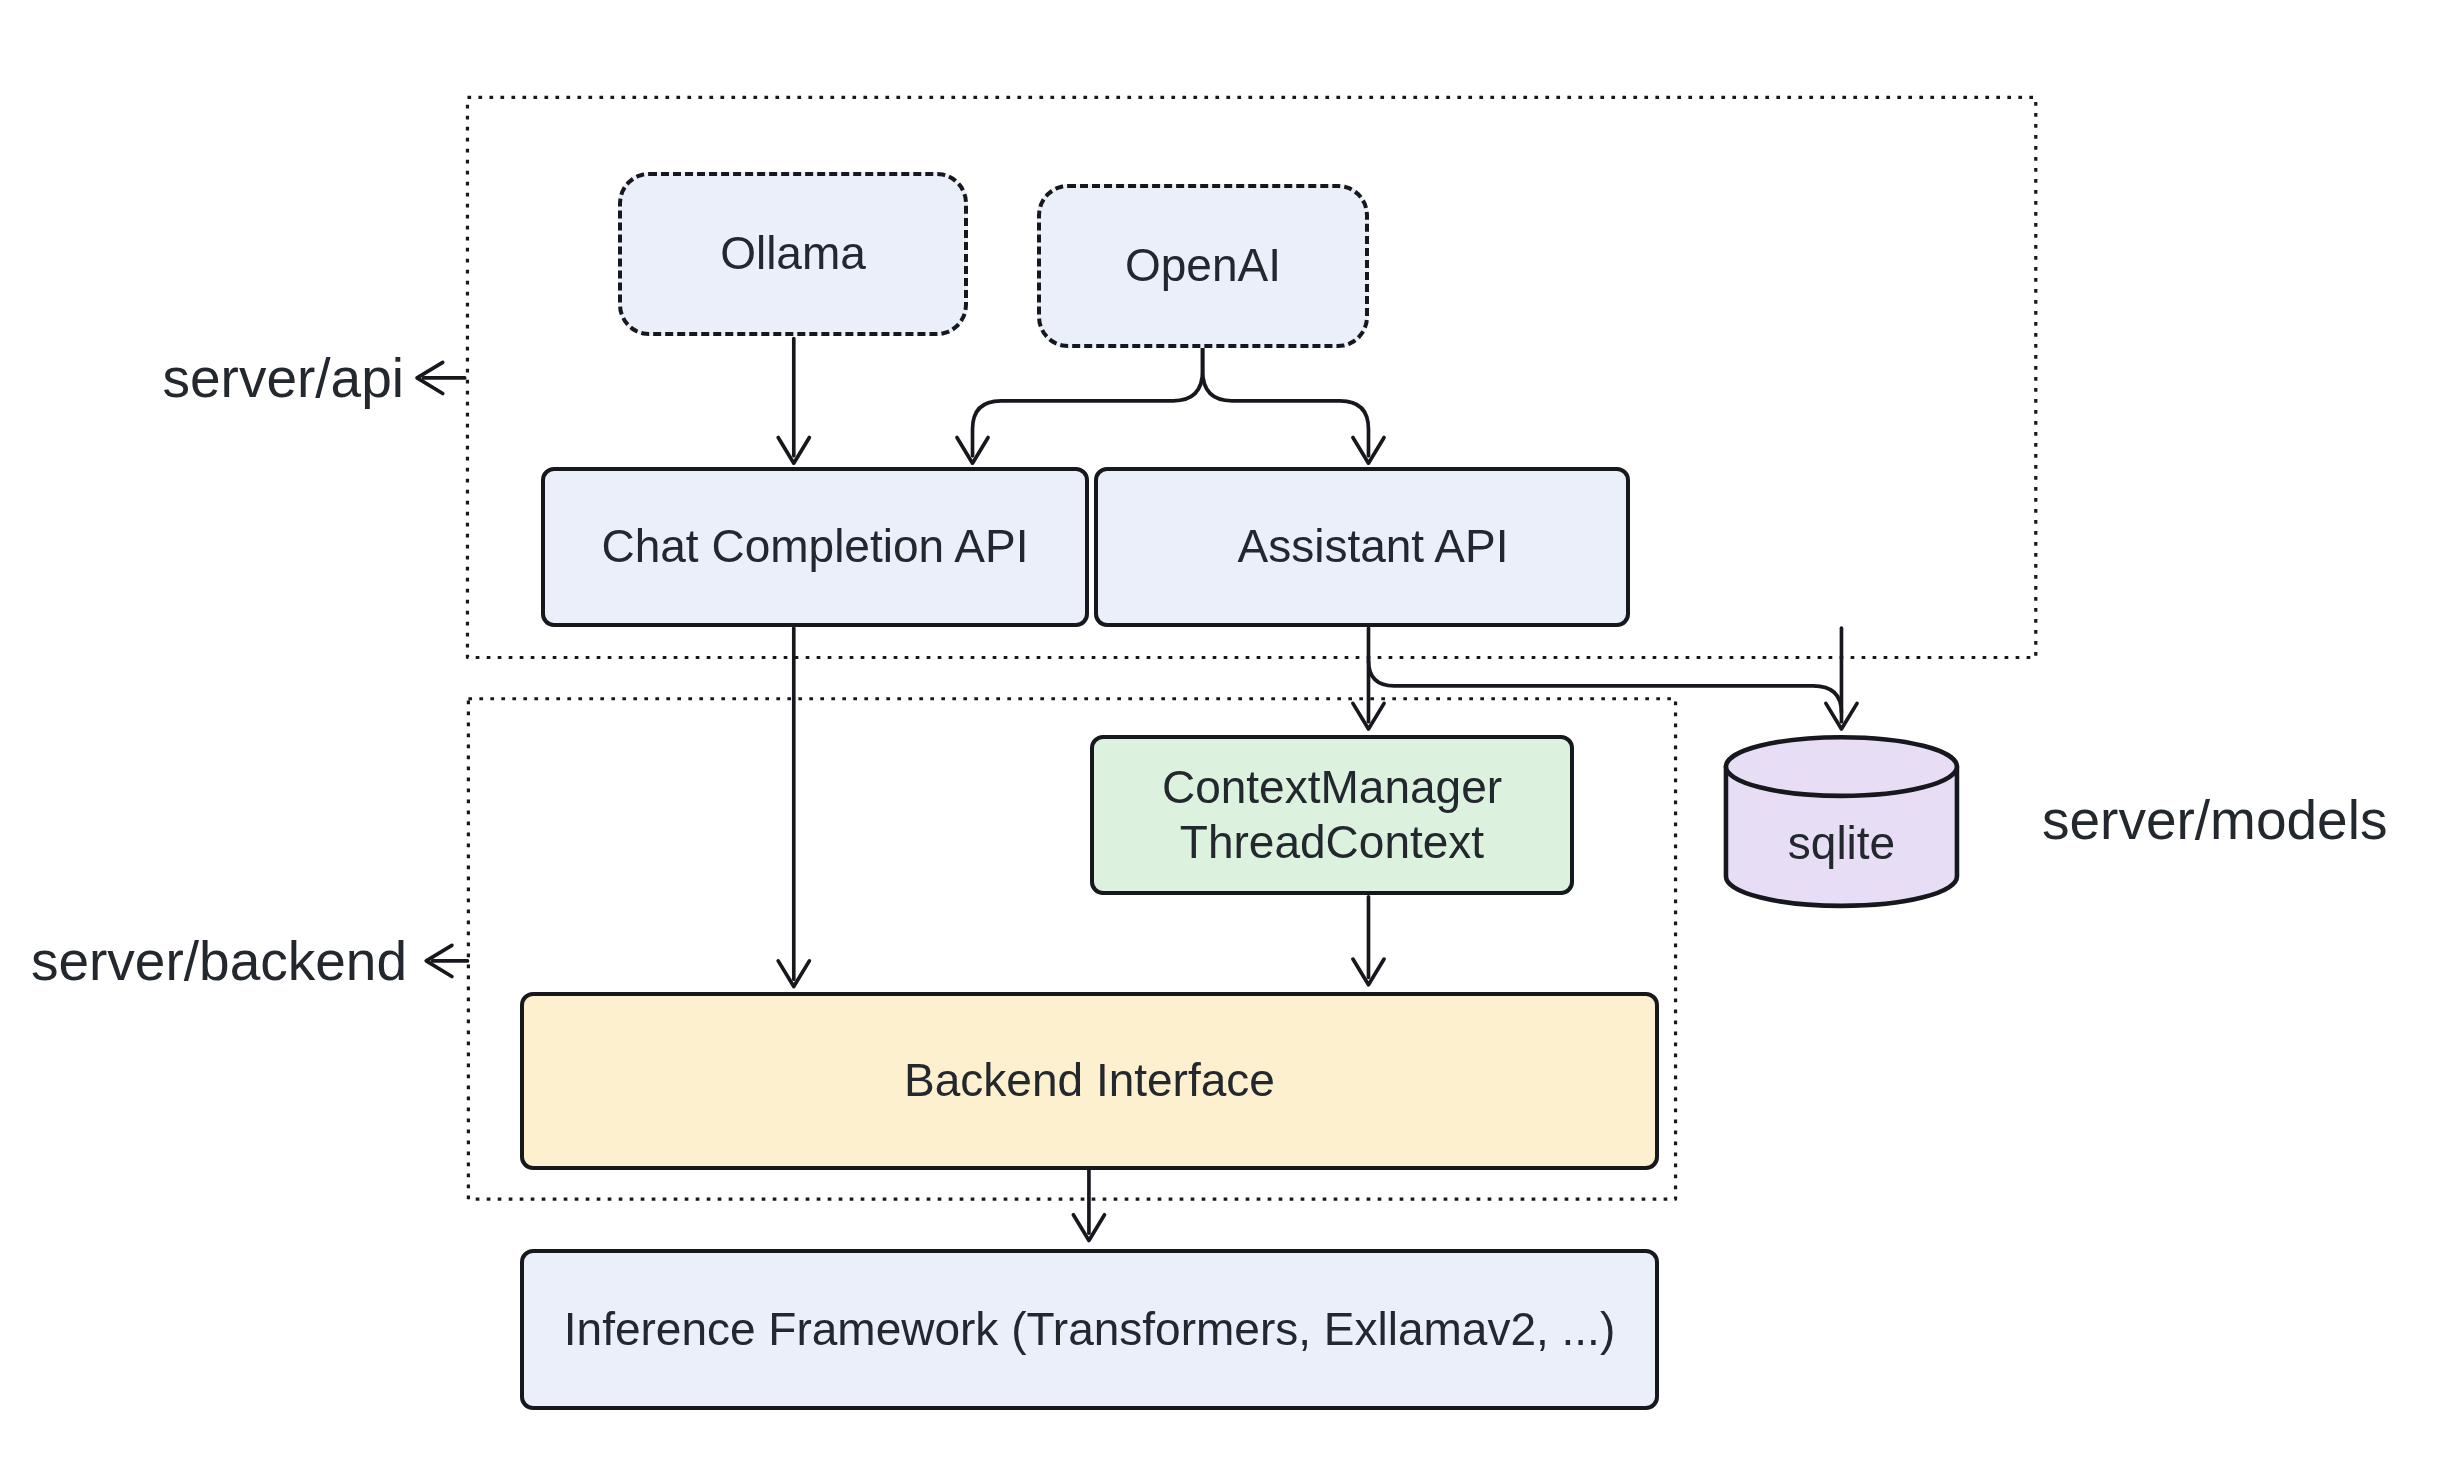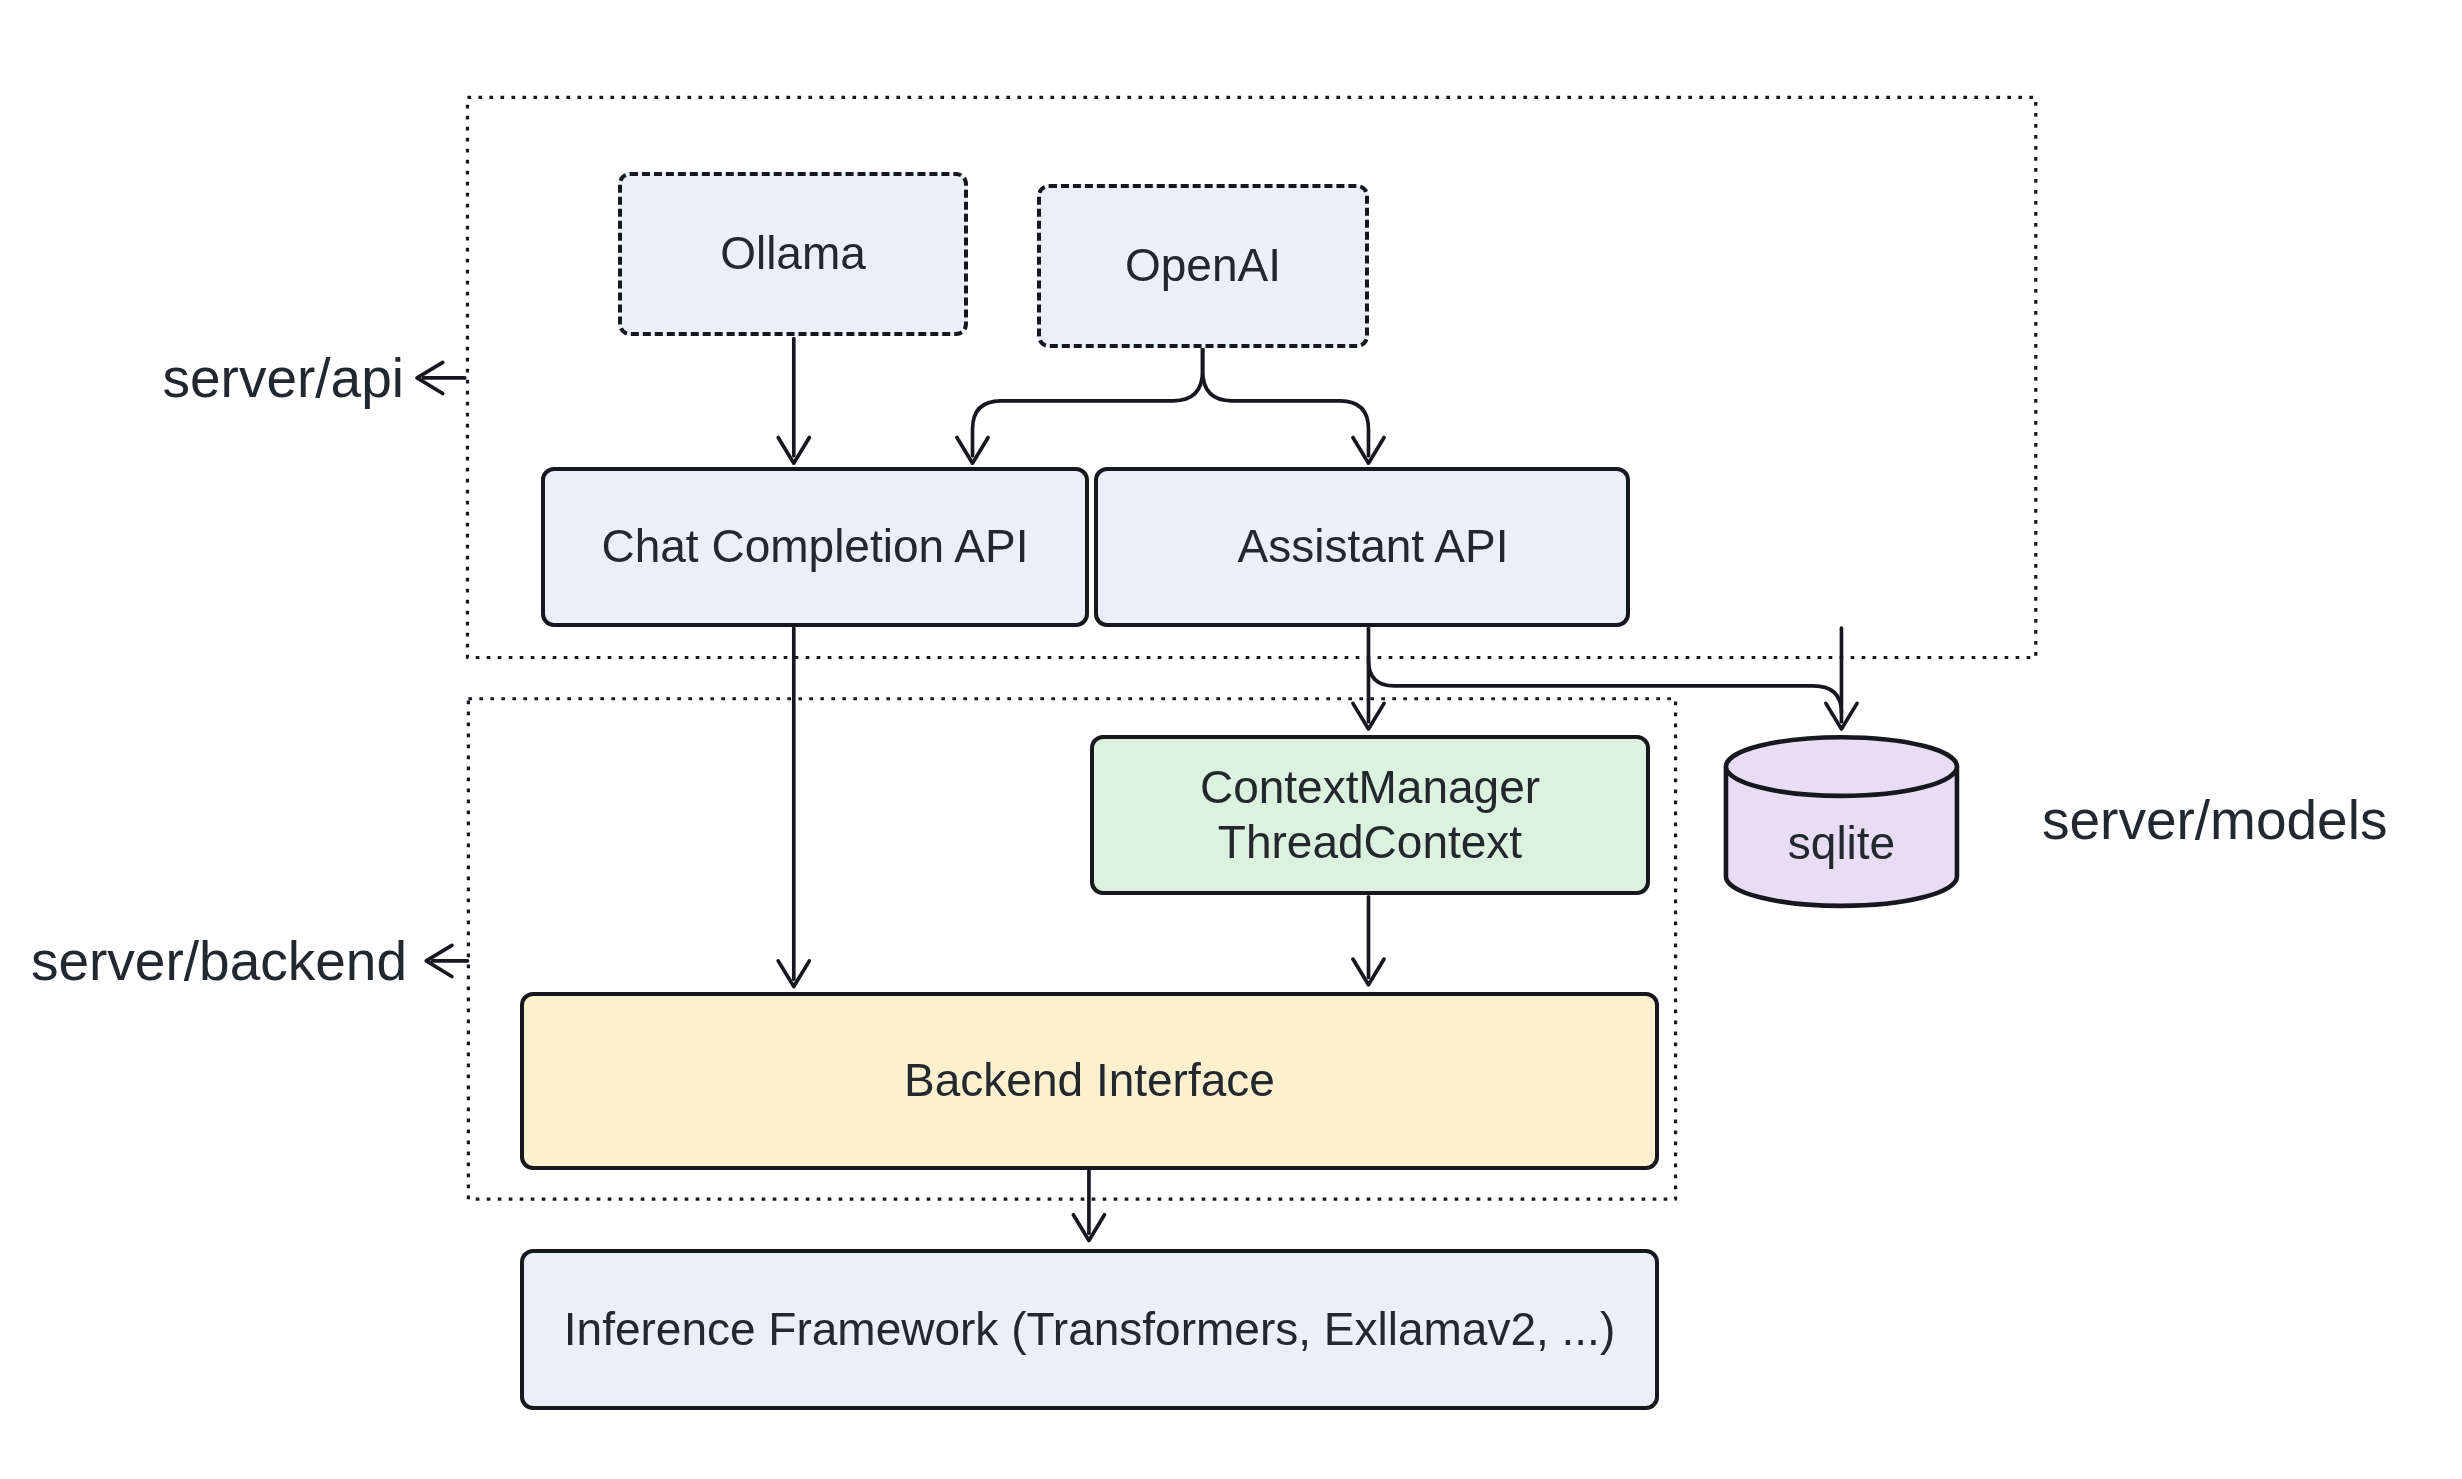--- a/index.html
+++ b/index.html
@@ -25,21 +25,21 @@
     color: var(--text, #23272e);
     z-index: 2;
   }
   .solid {
     border: 4.6px solid var(--stroke, #16181d);
     border-radius: 13px;
     background: var(--node_blue, #eaeffa);
   }
   .dashed {
     border: 4.6px dashed var(--stroke, #16181d);
-    border-radius: 12px;
+    border-radius: 31px;
     background: var(--node_blue, #eaeffa);
   }
   .green  { background: var(--node_green, #dcf2de); }
   .yellow { background: var(--node_yellow, #fdf0ce); }
   .stack { display: flex; flex-direction: column; align-items: center; justify-content: center; }
   .outer-label {
     position: absolute;
     font-size: 55px;
     line-height: 48px;
     white-space: nowrap;
@@ -125,21 +125,21 @@
     <span>OpenAI</span>
   </div>
 
   <div class="node solid" style="left:521px; top:467px; width:548px; height:160px;margin-left:20px;">
     <span>Chat Completion API</span>
   </div>
   <div class="node solid" style="left:1094px; top:467px; width:536px; height:160px;padding-left:22px;">
     <span>Assistant API</span>
   </div>
 
-  <div class="node solid green stack" style="left:1090px; top:735px; width:560px; height:160px;">
+  <div class="node solid green stack" style="left:1090px; top:735px; width:484px; height:160px;">
     <span>ContextManager</span>
     <span>ThreadContext</span>
   </div>
   <div class="node solid yellow" style="left:520px; top:992px; width:1139px; height:178px;">
     <span>Backend Interface</span>
   </div>
   <div class="node solid" style="left:520px; top:1249px; width:1139px; height:161px;">
     <span>Inference Framework (Transformers, Exllamav2, ...)</span>
   </div>
 

